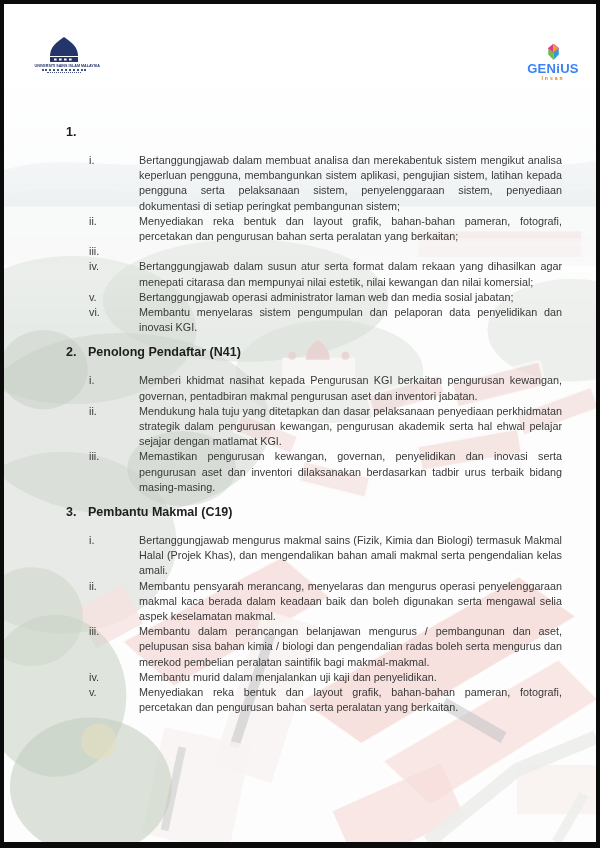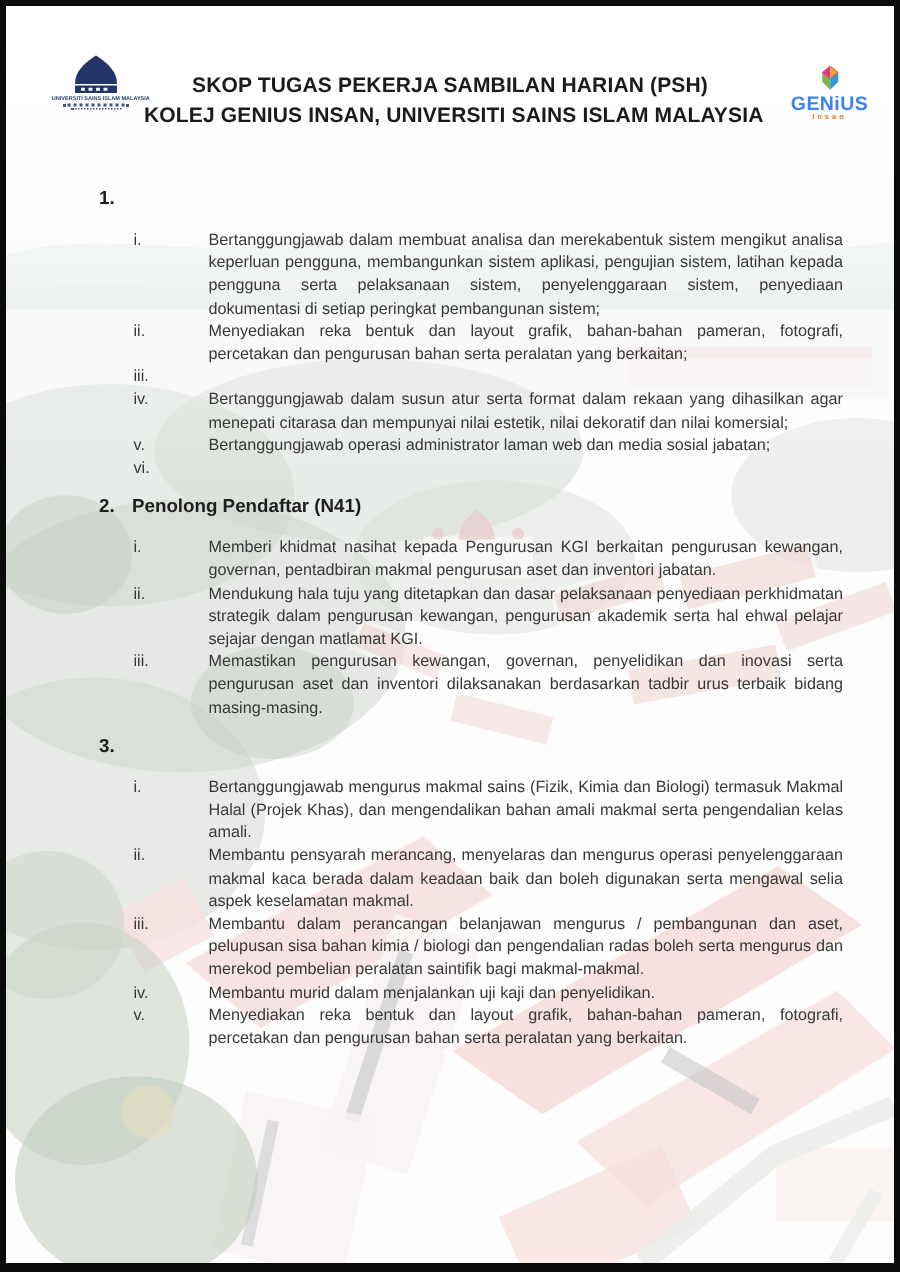--- a/index.html
+++ b/index.html
@@ -124,24 +124,20 @@
           <rect x="10" y="22.5" width="2.6" height="2" fill="#ffffff"></rect>
           <rect x="15" y="22.5" width="2.6" height="2" fill="#ffffff"></rect>
           <rect x="20" y="22.5" width="2.6" height="2" fill="#ffffff"></rect>
           <rect x="25" y="22.5" width="2.6" height="2" fill="#ffffff"></rect>
         </svg>
         <div class="uline">UNIVERSITI SAINS ISLAM MALAYSIA</div>
         <div class="ubar1"></div>
         <div class="ubar2"></div>
       </div>
 
-      <div class="titles">
-        <div class="t1">SKOP TUGAS PEKERJA SAMBILAN HARIAN (PSH)</div>
-        <div class="t2">KOLEJ GENIUS INSAN, UNIVERSITI SAINS ISLAM MALAYSIA</div>
-      </div>
 
       <div class="genius-logo">
         <svg viewBox="0 0 18 16">
           <polygon points="9,0 4,4 9,8" fill="#e6338f"></polygon>
           <polygon points="9,0 14,4 9,8" fill="#f5a21b"></polygon>
           <polygon points="4,4 9,8 9,15 4,10" fill="#7ab648"></polygon>
           <polygon points="14,4 9,8 9,15 14,10" fill="#2e9bd6"></polygon>
           <polygon points="9,0 14,4 9,8 4,4" fill="none" stroke="#cc3f8f" stroke-width=".6"></polygon>
         </svg>
         <div class="gword">GENiUS</div>
@@ -161,28 +157,29 @@
         </div>
         <div class="item">
           <span class="rn">ii.</span>
           <div class="it">Menyediakan reka bentuk dan layout grafik, bahan-bahan pameran, fotografi, percetakan dan pengurusan bahan serta peralatan yang berkaitan;</div>
         </div>
         <div class="item">
           <span class="rn">iii.</span>
         </div>
         <div class="item">
           <span class="rn">iv.</span>
-          <div class="it">Bertanggungjawab dalam susun atur serta format dalam rekaan yang dihasilkan agar menepati citarasa dan mempunyai nilai estetik, nilai dekoratif dan nilai komersial;</div>
+          <div class="it">Bertanggungjawab dalam susun atur serta format dalam rekaan yang dihasilkan agar menepati citarasa dan mempunyai nilai estetik, nilai kewangan dan nilai komersial;</div>
         </div>
         <div class="item">
           <span class="rn">v.</span>
           <div class="it">Bertanggungjawab operasi administrator laman web dan media sosial jabatan;</div>
         </div>
         <div class="item">
           <span class="rn">vi.</span>
+          <div class="it">Membantu menyelaras sistem pengumpulan dan pelaporan data penyelidikan dan inovasi KGI.</div>
         </div>
       </section>
 
       <section class="sec">
         <div class="sec-h">
           <span class="sn">2.</span>
           <span class="st">Penolong Pendaftar (N41)</span>
         </div>
         <div class="item">
           <span class="rn">i.</span>
@@ -194,20 +191,21 @@
         </div>
         <div class="item">
           <span class="rn">iii.</span>
           <div class="it">Memastikan pengurusan kewangan, governan, penyelidikan dan inovasi serta pengurusan aset dan inventori dilaksanakan berdasarkan tadbir urus terbaik bidang masing-masing.</div>
         </div>
       </section>
 
       <section class="sec">
         <div class="sec-h">
           <span class="sn">3.</span>
+          <span class="st">Pembantu Makmal (C19)</span>
         </div>
         <div class="item">
           <span class="rn">i.</span>
           <div class="it">Bertanggungjawab mengurus makmal sains (Fizik, Kimia dan Biologi) termasuk Makmal Halal (Projek Khas), dan mengendalikan bahan amali makmal serta pengendalian kelas amali.</div>
         </div>
         <div class="item">
           <span class="rn">ii.</span>
           <div class="it">Membantu pensyarah merancang, menyelaras dan mengurus operasi penyelenggaraan makmal kaca berada dalam keadaan baik dan boleh digunakan serta mengawal selia aspek keselamatan makmal.</div>
         </div>
         <div class="item">

